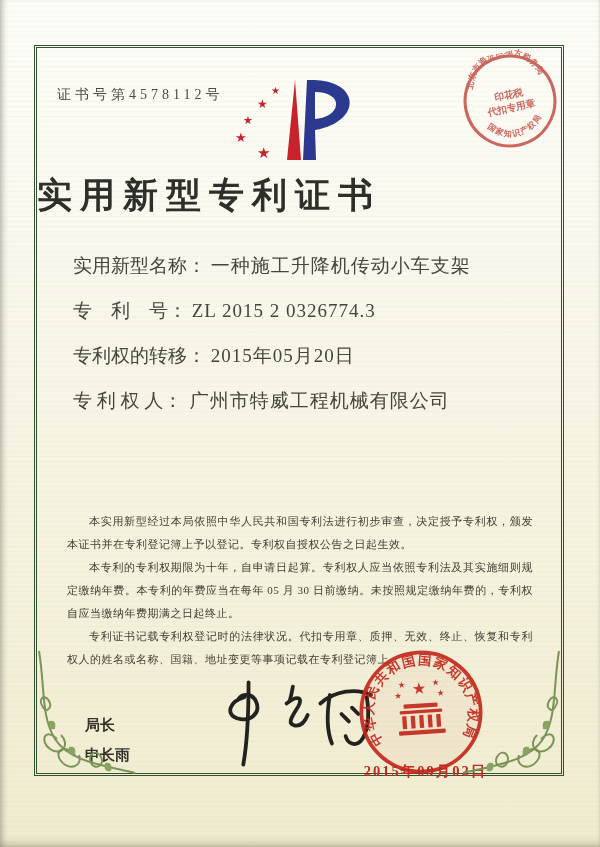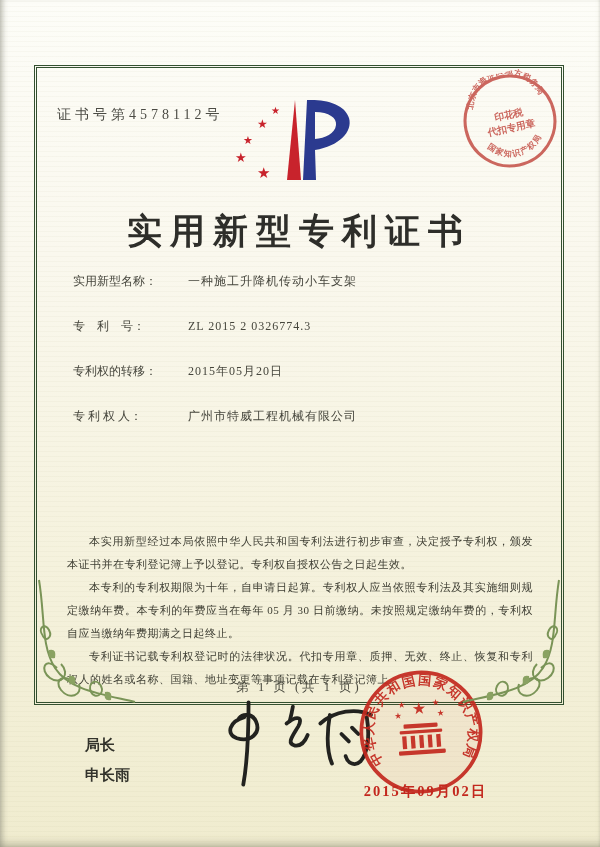--- a/index.html
+++ b/index.html
@@ -2,28 +2,28 @@
 <html><head>
 <meta charset="utf-8">
 <style>
   html,body{margin:0;padding:0;background:#ffffff;}
   body{font-family:"Liberation Serif","DejaVu Serif",serif;}
   .photo{position:relative;width:600px;height:847px;overflow:hidden;
     background:linear-gradient(180deg,#fdfdf8 0%,#faf8ee 30%,#f6f3e0 60%,#f0eccf 100%);
     box-shadow:inset 6px 0 6px -4px rgba(120,120,110,.55), inset 0 -8px 8px -5px rgba(120,120,100,.45), inset -2px 0 3px -2px rgba(150,150,140,.4);}
   .texture{position:absolute;inset:0;pointer-events:none;
     background:repeating-linear-gradient(0deg, rgba(150,150,100,.05) 0 1px, transparent 1px 5px);}
-  .frame{position:absolute;left:34px;top:45px;width:530px;height:640px;
-    border:3px double #33502f;box-sizing:border-box;margin-top:20px;}
+  .frame{position:absolute;left:34px;top:45px;width:530px;height:731px;
+    border:3px double #33502f;box-sizing:border-box;}
   .cert-no{position:absolute;left:20px;top:38px;font-size:14px;letter-spacing:4px;color:#4b4b44;}
   .logo{position:absolute;left:50%;top:24px;transform:translateX(-50%);width:160px;height:96px;}
-  .title{position:absolute;left:0;top:140px;width:100%;text-align:center;
+  .title{position:absolute;left:0;top:124px;width:100%;
     font-size:35px;font-weight:bold;letter-spacing:8px;color:#2e2e2a;}
   .fields{position:absolute;left:36px;top:205px;right:24px;}
-  .field-row{height:21px;margin-bottom:24px;font-size:12px;color:#45453c;white-space:nowrap;font-family:Liberation Serif, serif;}
+  .field-row{height:21px;margin-bottom:24px;font-size:19px;color:#45453c;white-space:nowrap;font-family:Liberation Serif, serif;}
   .field-label{display:inline-block;min-width:112px;}
   .field-value{letter-spacing:1px;}
   .paras{position:absolute;left:30px;right:28px;top:462px;font-size:11px;line-height:23px;
     color:#3e3e33;text-align:justify;letter-spacing:.5px;}
   .paras p{margin:0;text-indent:2em;}
   .signer{position:absolute;left:48px;top:662px;font-size:15px;font-weight:bold;color:#33332c;line-height:30px;}
   .signature{position:absolute;left:168px;top:628px;width:180px;height:95px;}
   .seal{position:absolute;left:318px;top:598px;width:132px;height:132px;opacity:.92;transform:rotate(-4deg);}
   .seal-date{position:absolute;left:306px;top:714px;width:165px;text-align:center;
     font-size:14.5px;font-weight:bold;letter-spacing:2px;color:#c3281e;}
@@ -165,15 +165,14 @@
         <path d="M8,60 C2,52 10,46 14,54 C18,62 10,66 8,60"></path>
         <path d="M56,116 C52,106 62,102 66,110 C70,118 60,124 56,116"></path>
       </g>
       <g fill="#8aa262">
         <path d="M14,74 q8,-2 6,8 q-8,2 -6,-8"></path>
         <path d="M34,100 q8,-2 6,8 q-8,2 -6,-8"></path>
         <path d="M70,116 q8,-2 6,8 q-8,2 -6,-8"></path>
       </g>
     </svg>
 
-    <div class="footer">第 1 页 (共 1 页)</div>
   </div>
 </div>
 
 </body></html>

